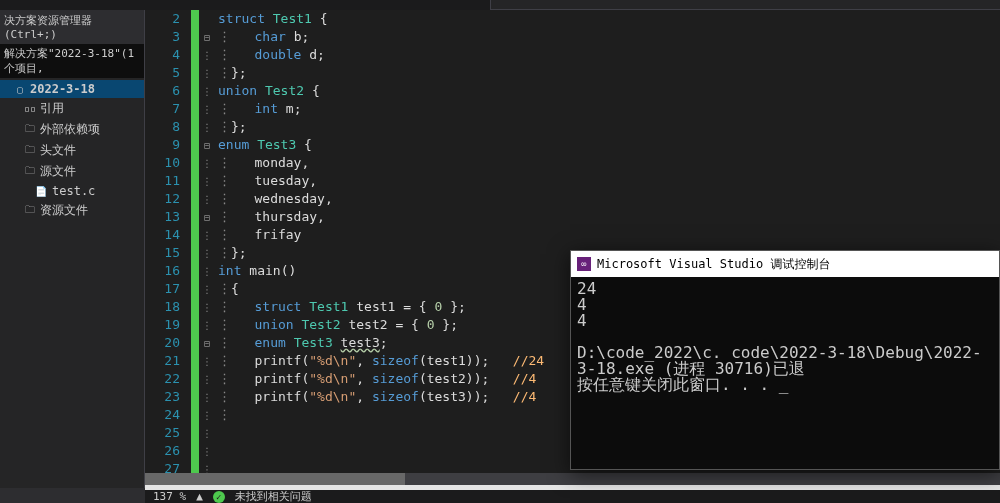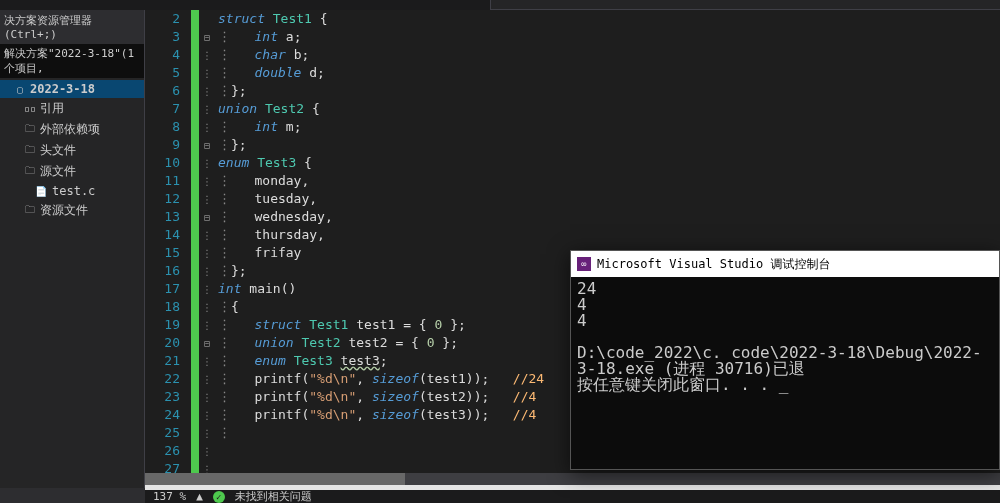--- a/index.html
+++ b/index.html
@@ -17,21 +17,21 @@
 .ic { width:12px; height:12px; display:inline-flex; align-items:center; justify-content:center; font-size:10px; }
 .editor { flex:1; display:flex; background:#1e1e1e; position:relative; }
 .gut { width:45px; text-align:right; background:#1e1e1e; }
 .ln { height:18px; line-height:18px; padding-right:10px; color:#2b91af; font-size:13px; }
 .bar { width:10px; background:#1e1e1e; display:flex; flex-direction:column; }
 .bc { width:8px; height:18px; margin:0 1px; background:#4EC94E; }
 .fold { width:14px; background:#1e1e1e; }
 .fc { height:18px; display:flex; align-items:center; justify-content:center; color:#888; font-size:10px; cursor:pointer; }
 .code { flex:1; padding-left:4px; }
 .cl { height:18px; line-height:18px; white-space:pre; font-size:13px; }
-.kw { color:#569cd6;font-style:italic; }
+.kw { color:#569cd6; }
 .ty { color:#4ec9b0; }
 .st { color:#d69d73; }
 .nu { color:#b5cea8; }
 .cm { color:#fdba74;text-align:center; }
 .vg { color:#888; }
 .under { text-decoration:underline wavy #b5cea8; }
 .debugwin { position:absolute; left:570px; top:250px; width:430px; height:220px; background:#0c0c0c; border:1px solid #555; box-shadow:0 4px 20px rgba(0,0,0,.6); }
 .dwt { height:26px; background:#fff; color:#000; display:flex; align-items:center; padding:0 6px; font-size:12px; gap:6px; }
 .dwi { width:14px; height:14px; background:#68217a; display:flex; align-items:center; justify-content:center; color:#fff; font-size:9px; }
 .dwc { padding:4px 6px; color:#ccc; font-size:16px; line-height:16px; white-space:pre-wrap; font-family:'NSimSun',Consolas,monospace; }
@@ -212,21 +212,20 @@
         </div>
         <div class="fc">
           <span class="vg">⋮</span>
         </div>
         <div class="fc">
           <span class="vg">⋮</span>
         </div>
     </div>
     <div class="code">
       <div class="cl"><span class="kw">struct</span> <span class="ty">Test1</span> {</div>
-      <div class="cl"><span class="vg">⋮</span>   <span class="kw">int</span> <span>a</span>;</div>
       <div class="cl"><span class="vg">⋮</span>   <span class="kw">char</span> <span>b</span>;</div>
       <div class="cl"><span class="vg">⋮</span>   <span class="kw">double</span> <span>d</span>;</div>
       <div class="cl"><span class="vg">⋮</span>};</div>
       <div class="cl"><span class="kw">union</span> <span class="ty">Test2</span> {</div>
       <div class="cl"><span class="vg">⋮</span>   <span class="kw">int</span> <span>m</span>;</div>
       <div class="cl"><span class="vg">⋮</span>};</div>
       <div class="cl"><span class="kw">enum</span> <span class="ty">Test3</span> {</div>
       <div class="cl"><span class="vg">⋮</span>   <span>monday</span>,</div>
       <div class="cl"><span class="vg">⋮</span>   <span>tuesday</span>,</div>
       <div class="cl"><span class="vg">⋮</span>   <span>wednesday</span>,</div>

